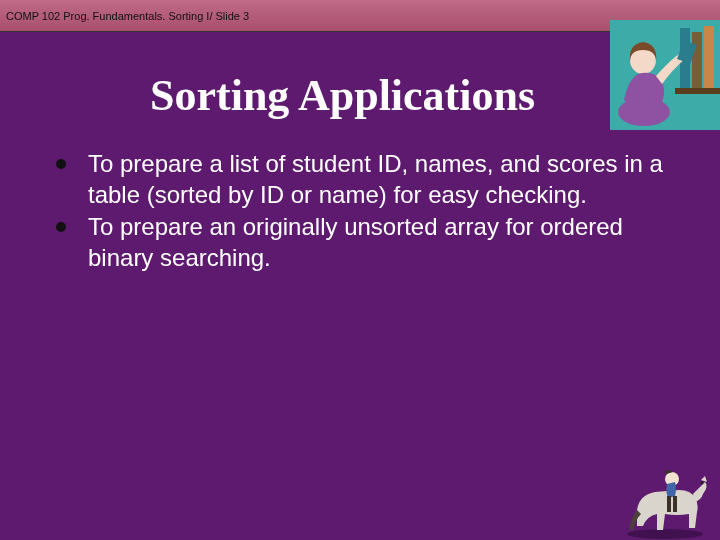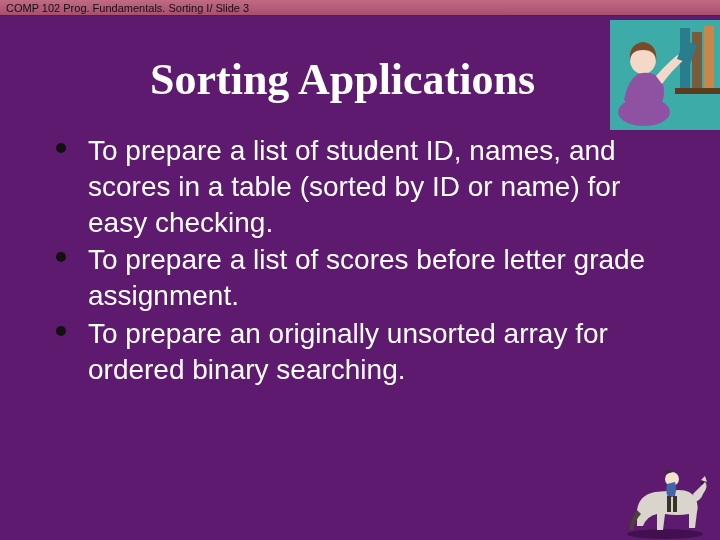--- a/index.html
+++ b/index.html
@@ -5,21 +5,21 @@
   * { margin: 0; padding: 0; box-sizing: border-box; }
   html, body { width: 720px; height: 540px; overflow: hidden; }
   body {
     background: #5e1a6f;
     font-family: Arial, Helvetica, sans-serif;
     position: relative;
   }
   .header-bar {
     background: #b85a7a;
     background: linear-gradient(to bottom, #c06a88 0%, #a84f6d 100%);
-    height: 16px;
+    height: 32px;
     display: flex;
     align-items: center;
     padding: 0 6px;
     border-bottom: 1px solid #333;
   }
   .header-text {
     font-size: 11px;
     color: #111;
     font-weight: normal;
   }
@@ -40,21 +40,21 @@
   .content {
     margin: 28px 40px 0 50px;
   }
   ul.bullets {
     list-style: none;
   }
   ul.bullets > li {
     position: relative;
     padding-left: 38px;
     color: #ffffff;
-    font-size: 28px;
+    font-size: 24px;
     line-height: 1.28;
     margin-bottom: 2px;
   }
   ul.bullets > li::before {
     content: "";
     position: absolute;
     left: 6px;
     top: 10px;
     width: 10px;
     height: 10px;
@@ -88,21 +88,20 @@
   <path d="M28 54 Q18 60 14 80 Q26 96 50 88 Q58 70 50 58 Q40 50 28 54 Z" fill="#8f52a3"></path>
   <path d="M46 56 Q62 38 72 32 L76 38 Q62 50 52 64 Z" fill="#f5d9c8"></path>
   <rect x="70" y="22" width="14" height="20" fill="#2a7d8c" transform="rotate(20 77 32)"></rect>
 </svg>
 
 <h1 class="title">Sorting Applications</h1>
 
 <div class="content">
   <ul class="bullets">
     <li><span>To prepare a list of student ID, names, and scores in a table (sorted by ID or name) for easy checking.</span></li>
-    <li><span>To prepare a list of scores before letter grade assignment.</span></li>
     <li><span>To prepare an originally unsorted array for ordered binary searching.</span></li>
   </ul>
 </div>
 
 <svg class="illustration-bottom" viewBox="0 0 95 90">
   <ellipse cx="48" cy="84" rx="38" ry="5" fill="#3a0f47" opacity="0.8"></ellipse>
   <path d="M20 60 Q22 45 38 42 L62 40 Q74 40 78 48 Q82 54 80 62 L78 78 L72 78 L72 64 Q60 66 48 64 L46 80 L40 80 L40 64 Q30 66 26 76 L20 76 Z" fill="#d9d4cc"></path>
   <path d="M76 44 Q84 36 88 32 Q92 36 86 44 Q84 50 78 52 Z" fill="#d9d4cc"></path>
   <path d="M84 30 L88 26 L90 32 Z" fill="#d9d4cc"></path>
   <path d="M20 60 Q14 68 12 80 L16 80 Q18 70 24 64 Z" fill="#4a4238"></path>

